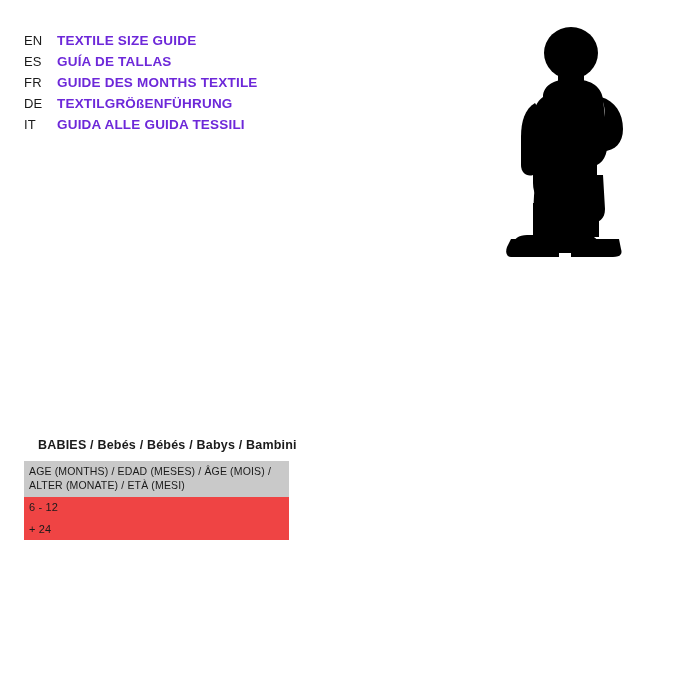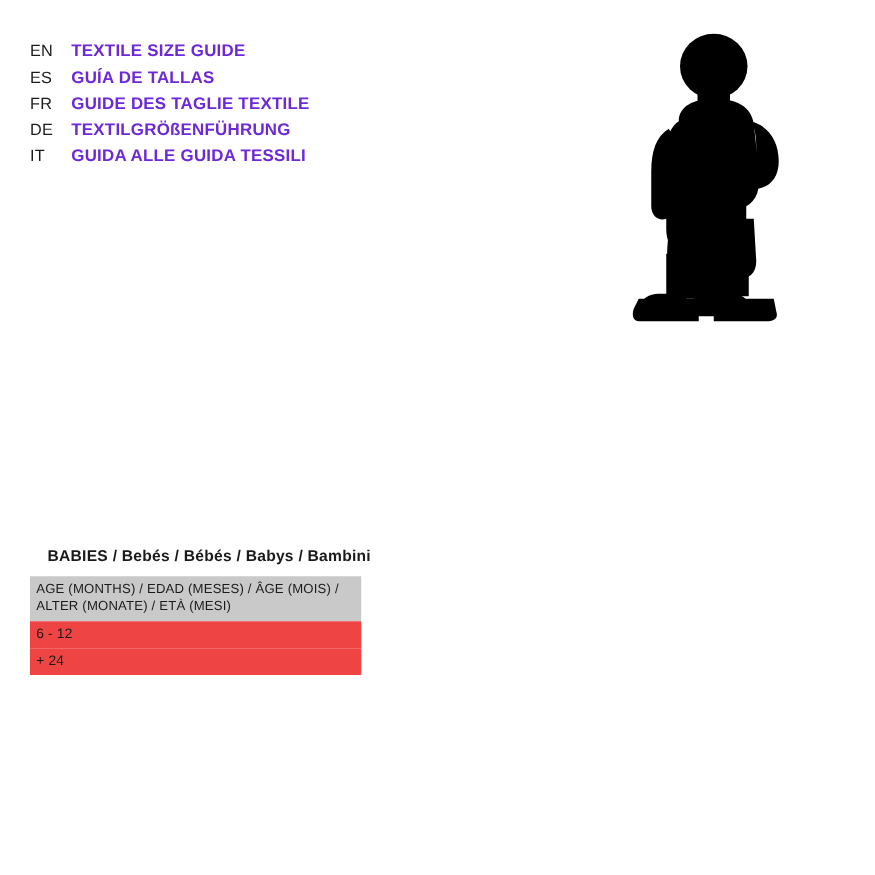--- a/index.html
+++ b/index.html
@@ -121,21 +121,21 @@
     <div class="lang-row">
       <span class="lang-code">EN</span>
       <span class="lang-text">TEXTILE SIZE GUIDE</span>
     </div>
     <div class="lang-row">
       <span class="lang-code">ES</span>
       <span class="lang-text">GUÍA DE TALLAS</span>
     </div>
     <div class="lang-row">
       <span class="lang-code">FR</span>
-      <span class="lang-text">GUIDE DES TAGLIE TEXTILE</span>
+      <span class="lang-text">GUIDE DES MONTHS TEXTILE</span>
     </div>
     <div class="lang-row">
       <span class="lang-code">DE</span>
       <span class="lang-text">TEXTILGRÖßENFÜHRUNG</span>
     </div>
     <div class="lang-row">
       <span class="lang-code">IT</span>
       <span class="lang-text">GUIDA ALLE GUIDA TESSILI</span>
     </div>
   </div>

